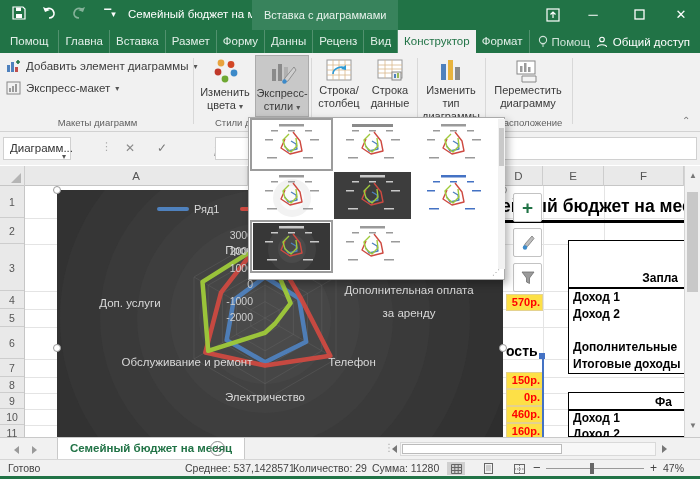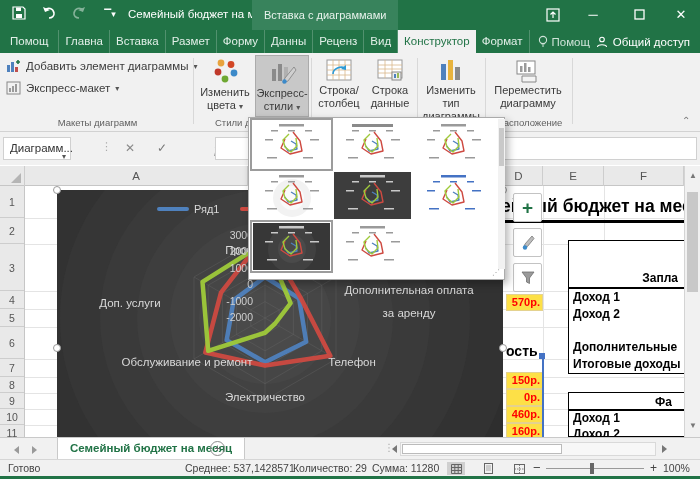--- a/index.html
+++ b/index.html
@@ -618,17 +618,17 @@
     <div class="abs view-ico" style="left:510px">
       <svg width="11" height="10" viewBox="0 0 11 10">
           <rect x="0.5" y="0.5" width="10" height="9" fill="none" stroke="#666" stroke-width="1"></rect>
           <path d="M5.5 0.5 v9 M0.5 5 h10" stroke="#666" stroke-width=".8" stroke-dasharray="1.5 1"></path>
         </svg>
     </div>
     <div class="abs stat" style="left:533px;font-size:13px;top:0">−</div>
     <div class="abs" id="zoom-track"></div>
     <div class="abs" id="zoom-thumb"></div>
     <div class="abs stat" style="left:650px;font-size:12px;top:1px">+</div>
-    <div class="abs stat" style="left:663px">100%</div>
+    <div class="abs stat" style="left:663px">47%</div>
   </div>
   <div class="abs" id="greenstrip"></div>
 
 </div>
 
 </body></html>

